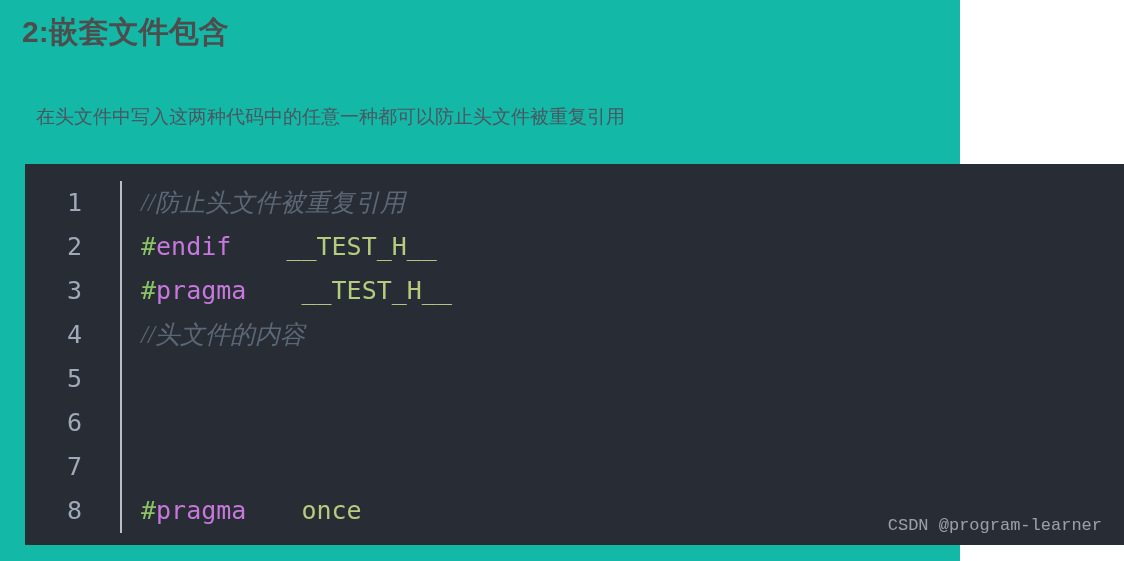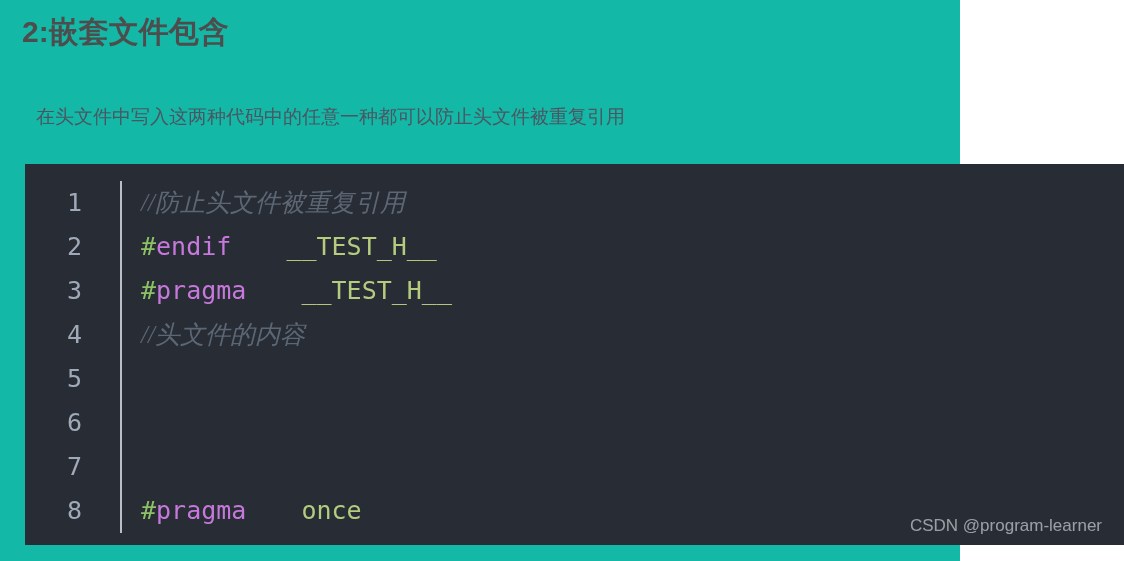--- a/index.html
+++ b/index.html
@@ -112,21 +112,21 @@
   .tok-hash     { color: #8cc265; }
   .tok-directive{ color: #c678dd; }
   .tok-macro    { color: #b5cc7e; margin-left: 40px; }
   .tok-plain    { color: #abb2bf; }
 
   
   .watermark {
     position: absolute;
     right: 22px;
     bottom: 9px;
-    font-family: Liberation Sans, sans-serif;
+    font-family: Liberation Mono, monospace;
     font-size: 17px;
     line-height: 20px;
     color: rgba(226, 230, 236, 0.62);
     white-space: nowrap;
     user-select: none;
     text-align: center;
   }
 </style>
 </head>
 <body>

